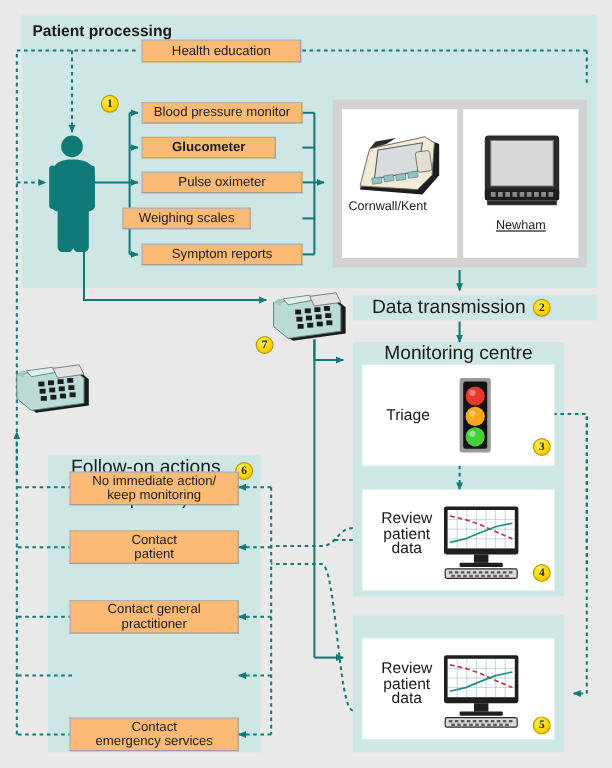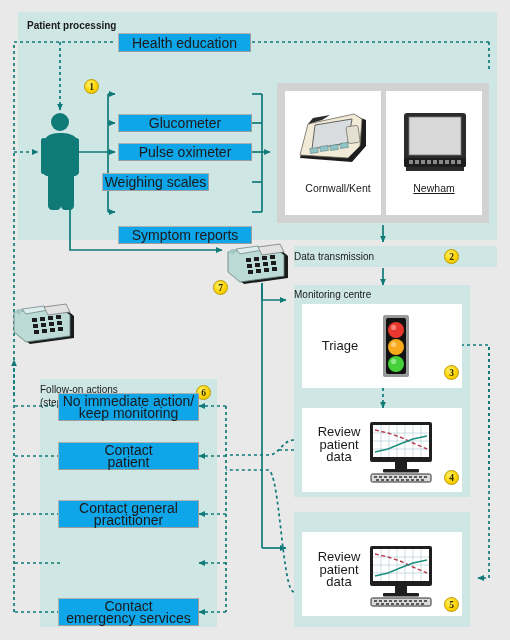--- a/index.html
+++ b/index.html
@@ -8,35 +8,36 @@
     background:#e9e9e9;
     font-family:"Liberation Sans", sans-serif;
     position:relative;
     overflow:hidden;
     color:#1a1a1a;
   }
   #stage{position:absolute;inset:0;width:510px;height:640px;}
   .panel{position:absolute;background:#cfe7e4;}
   .panel-title{
     position:absolute;
-    font-size:10px;
+    font-size:16px;
     color:#1a1a1a;
+    text-align:center;
     line-height:13px;
     white-space:pre-line;
   }
   .panel-title.bold{font-weight:bold;text-align:left;}
   .gbox{
     position:absolute;
-    background:#0ea5e9;
+    background:#fdba74;
     border:1px solid #b0b0b0;
     border-bottom-color:#9d9d9d;
     border-right-color:#9d9d9d;
     display:flex;align-items:center;justify-content:center;
     text-align:center;
-    font-size:14px;
+    font-size:11px;
     line-height:12px;
     color:#1a1a1a;
     white-space:pre-line;
     box-sizing:border-box;
   }
   .wbox{
     position:absolute;
     background:#ffffff;
     box-sizing:border-box;
   }
@@ -149,39 +150,40 @@
       <path d="M14,42 L116,42" stroke-dasharray="3,3"></path>
       <path d="M60,42 L60,110" stroke-dasharray="3,3" marker-end="url(#arrd)"></path>
 
       <path d="M489,42 L489,72" stroke-dasharray="3,3"></path>
       <path d="M489,42 L227,42" stroke-dasharray="3,3" marker-end="url(#arrd)"></path>
 
       <path d="M489,470 L489,345" stroke-dasharray="3,3"></path>
     </g>
   </svg>
 
-  <div class="panel-title bold" style="left:27px;top:19px;font-size:10px;">Patient processing</div>
+  <div class="panel-title bold" style="left:27px;top:19px;font-size:13px;">Patient processing</div>
 
   <div class="gbox" style="left:118px;top:33px;width:133px;height:19px;">Health education</div>
 
   <div class="badge" style="left:84px;top:79px;">1</div>
 
   <svg class="layer" viewBox="0 0 510 640">
     <g fill="#0f7a78">
       <circle cx="60" cy="122" r="9"></circle>
       <path d="M60,133 c-13,0 -17,6 -17,14 l0,24 c0,3 2,5 5,5 l0,0 l0,30 c0,2 2,4 4,4 l5,0 c2,0 4,-2 4,-4 l0,-28 l0,28 c0,2 2,4 4,4 l5,0 c2,0 4,-2 4,-4 l0,-30 c3,0 5,-2 5,-5 l0,-24 c0,-8 -4,-14 -19,-14 z"></path>
       <rect x="41" y="138" width="5.5" height="36" rx="2.6"></rect>
       <rect x="73.5" y="138" width="5.5" height="36" rx="2.6"></rect>
     </g>
   </svg>
 
-  <div class="gbox" style="left:118px;top:114px;width:134px;height:18px;">Glucometer</div>
+  <div class="gbox" style="left:118px;top:85px;width:134px;height:18px;">Blood pressure monitor</div>
+  <div class="gbox" style="left:118px;top:114px;width:112px;height:18px;font-weight:bold;">Glucometer</div>
   <div class="gbox" style="left:118px;top:143px;width:134px;height:18px;">Pulse oximeter</div>
   <div class="gbox" style="left:102px;top:173px;width:107px;height:18px;">Weighing scales</div>
-  <div class="gbox" style="left:118px;top:203px;width:134px;height:18px;margin-top:23px;">Symptom reports</div>
+  <div class="gbox" style="left:118px;top:203px;width:134px;height:18px;">Symptom reports</div>
 
   <div class="devcard" style="left:285px;top:91px;width:96px;height:124px;"></div>
   <div class="devcard" style="left:386px;top:91px;width:96px;height:124px;"></div>
 
   <svg class="layer" viewBox="0 0 510 640">
 
     <g>
       <path d="M300,158 L308,126 L356,116 L366,120 L366,146 L352,162 z" fill="#1d1d1d"></path>
       <path d="M300,155 L308,124 L354,114 L362,119 L360,146 L348,158 z" fill="#f0ead6" stroke="#6d6a5c" stroke-width="0.8"></path>
       <path d="M315,125 L352,119 L348,143 L312,149 z" fill="#d9dde0" stroke="#555" stroke-width="0.9"></path>
@@ -207,21 +209,21 @@
         <rect x="433" y="160" width="4" height="4"></rect>
           <rect x="439" y="160" width="4" height="4"></rect>
         <rect x="445" y="160" width="4" height="4"></rect>
           <rect x="451" y="160" width="4" height="4"></rect>
         <rect x="457" y="160" width="4" height="4"></rect>
       </g>
       <rect x="406" y="167" width="58" height="4" fill="#2b2b2b"></rect>
     </g>
   </svg>
 
-  <div class="devlabel" style="left:285px;top:182px;width:76px;padding-left:15px;">Cornwall/Kent</div>
+  <div class="devlabel" style="left:285px;top:166px;width:76px;">Cornwall/Kent</div>
   <div class="devlabel" style="left:386px;top:182px;width:96px;text-decoration:underline;">Newham</div>
 
   <div class="panel-title" style="left:294px;top:250px;width:160px;">Data transmission</div>
   <div class="badge" style="left:444px;top:249px;">2</div>
 
   <div class="panel-title" style="left:294px;top:288px;width:176px;">Monitoring centre</div>
 
   <div class="wbox" style="left:302px;top:304px;width:160px;height:84px;"></div>
   <div class="wlabel" style="left:310px;top:340px;width:60px;">Triage</div>
   <div class="badge" style="left:444px;top:365px;">3</div>

